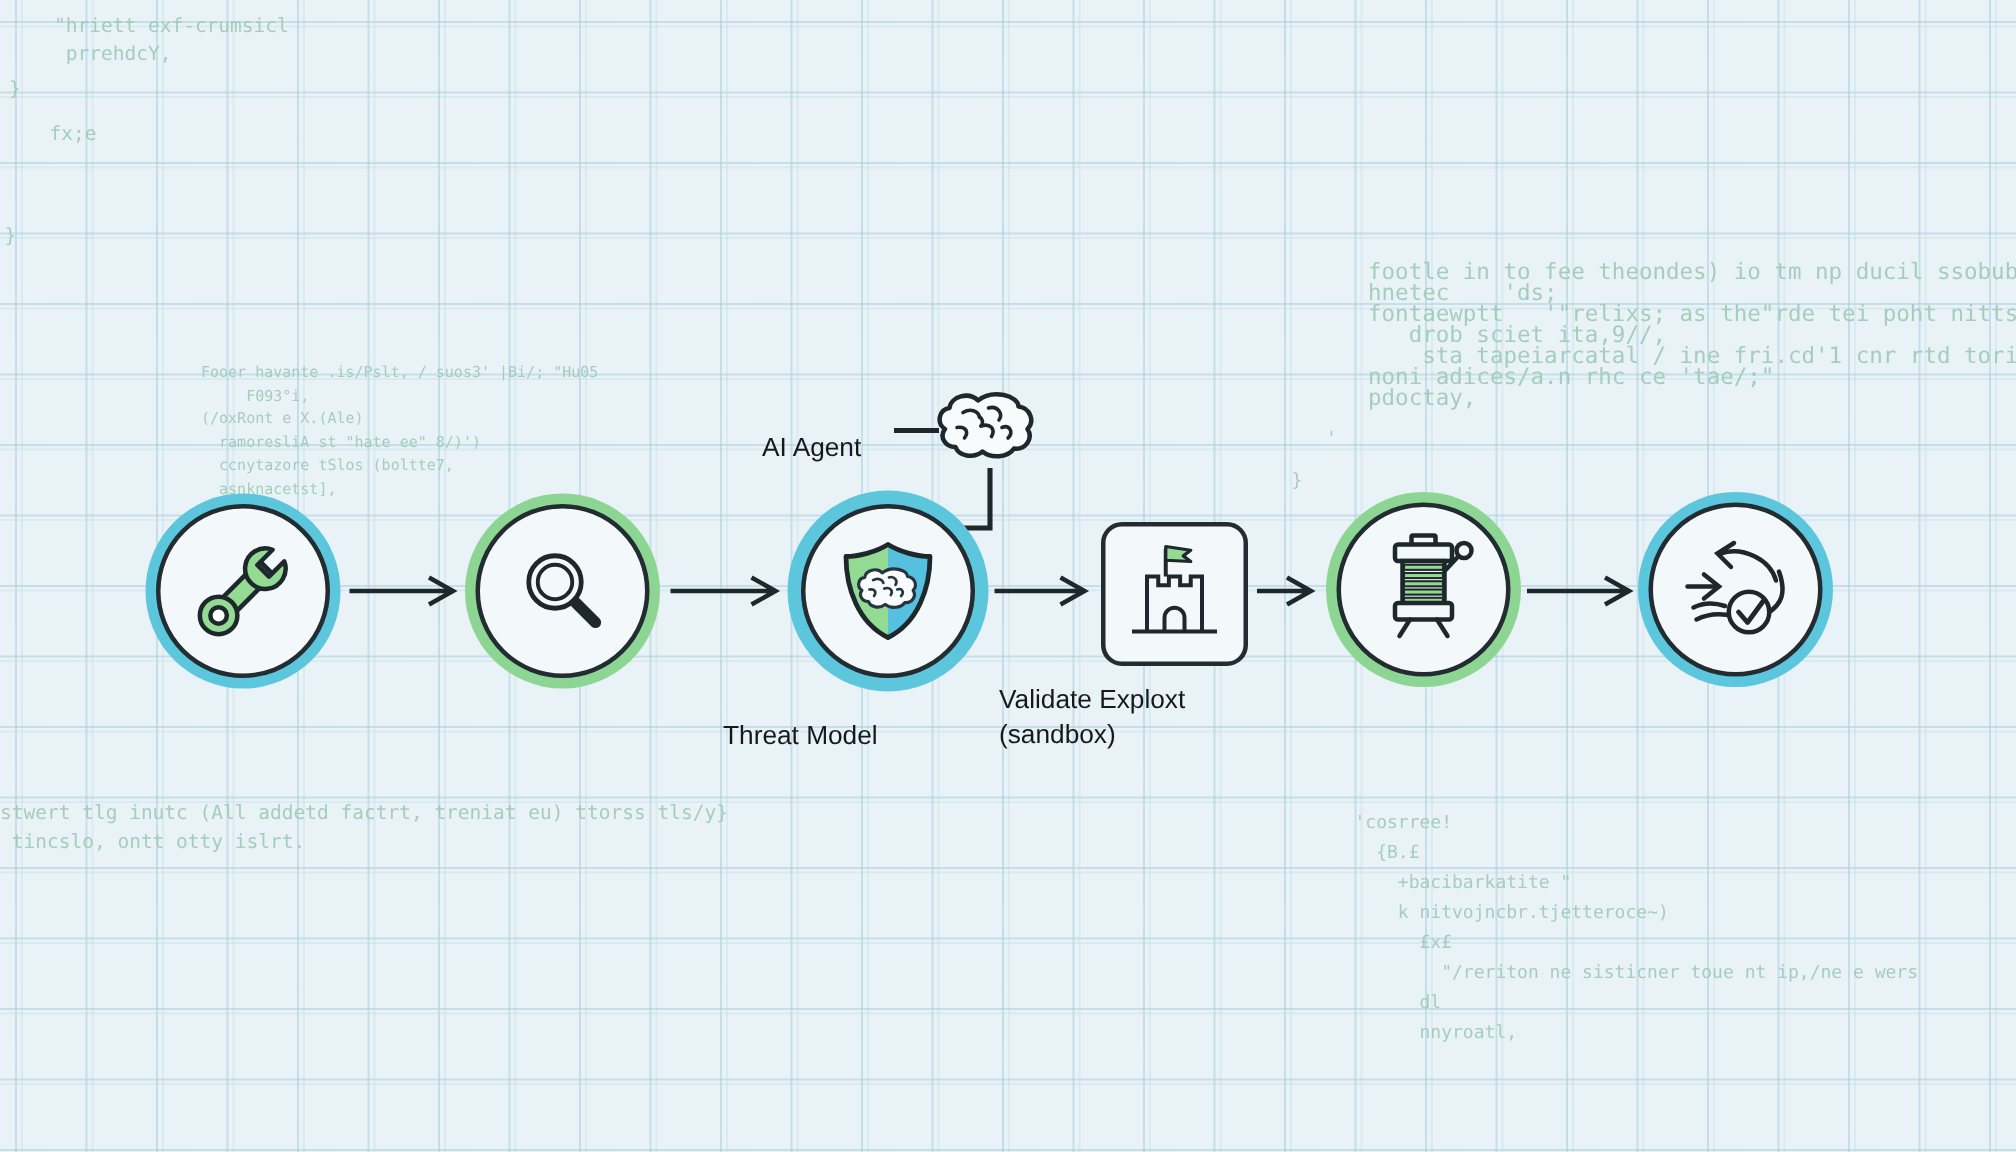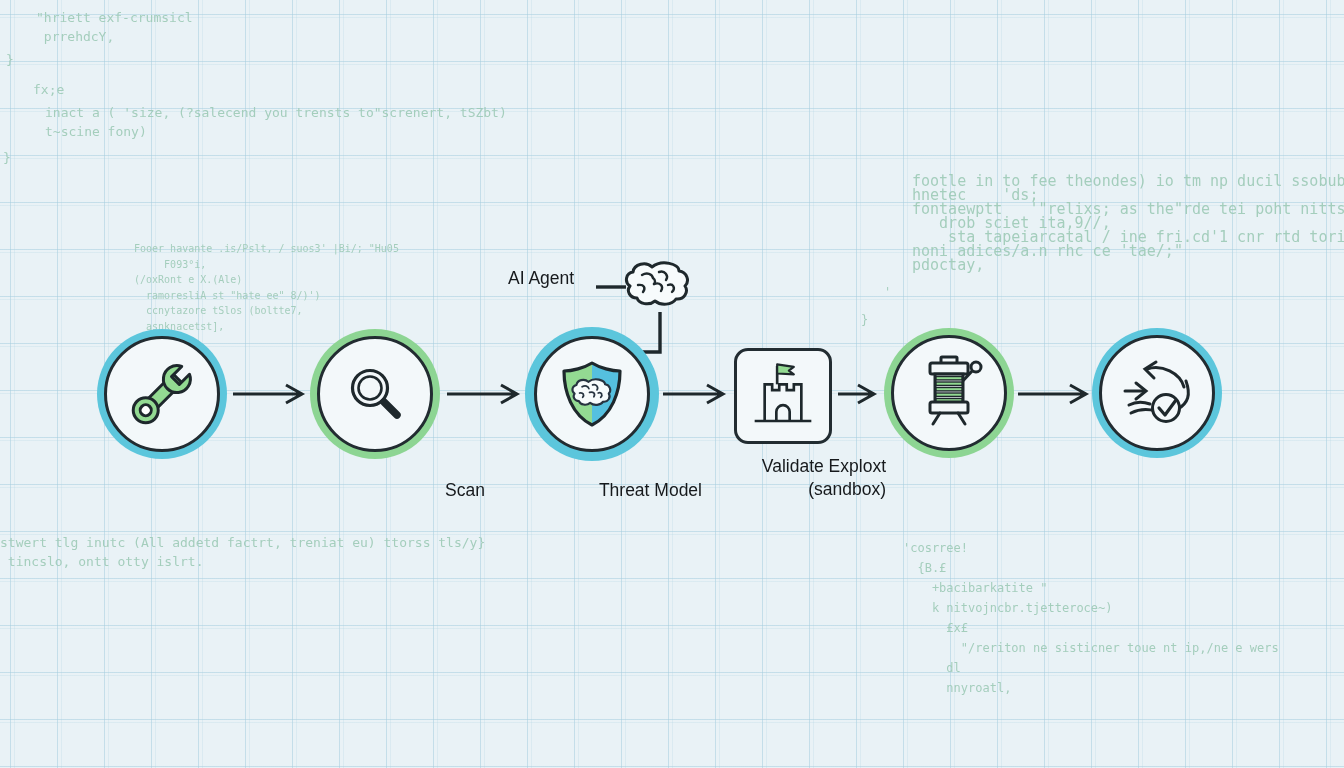--- a/index.html
+++ b/index.html
@@ -35,41 +35,39 @@
     width:110px;height:110px;border-radius:50%;
     background:#f3f8fa;border:3.5px solid #222c31;
     display:flex;align-items:center;justify-content:center;
   }
   .node-rect{
     position:absolute;z-index:3;width:92px;height:90px;
     background:#f3f8fa;border:3.5px solid #222c31;border-radius:14px;
     display:flex;align-items:center;justify-content:center;
   }
   .node-label{
-    position:absolute;width:220px;text-align:right;z-index:3;
+    position:absolute;width:220px;text-align:left;z-index:3;
     font-size:17.5px;font-weight:500;color:#16191c;line-height:23px;
   }
   #arrow-layer{position:absolute;left:0;top:0;z-index:2;pointer-events:none;}
   #ai-agent-label{
-    position:absolute;left:508px;top:268px;z-index:3;
+    position:absolute;left:508px;top:288px;z-index:3;
     font-size:17.5px;font-weight:500;color:#16191c;
   }
   #ai-brain{position:absolute;left:624px;top:256px;z-index:3;}
 </style>
 </head>
 <body>
 
 <div id="canvas">
 
   <pre class="code c13" style="left:36px;top:8px">"hriett exf-crumsicl
  prrehdcY,</pre>
   <pre class="code c13" style="left:6px;top:50px">}</pre>
   <pre class="code c13" style="left:33px;top:80px">fx;e</pre>
-  <pre class="code c13" style="left:45px;top:103px">inact a ( 'size, (?salecend you trensts to"screnert, tSZbt)
-t~scine fony)</pre>
   <pre class="code c13" style="left:3px;top:148px">}</pre>
   <pre class="code c10" style="left:134px;top:241px">Fooer havante .is/Pslt, / suos3' |Bi/; "Hu05
      F093°i,
 (/oxRont e X.(Ale)
   ramoresliA st "hate ee" 8/)')
   ccnytazore tSlos (boltte7,
   asnknacetst],</pre>
   <pre class="code c13" style="left:0px;top:533px">stwert tlg inutc (All addetd factrt, treniat eu) ttorss tls/y}
  tincslo, ontt otty islrt.</pre>
   <pre class="code c11" style="left:912px;top:174px">footle in to fee theondes) io tm np ducil ssobubc fra
@@ -132,21 +130,20 @@
 
   <div class="node ring-green" style="left:310px;top:329px">
     <div class="node-inner">
       <svg width="80" height="80" viewBox="-40 -40 80 80">
         <circle cx="-5" cy="-6" r="17.5" fill="none" stroke="#1e282c" stroke-width="3.2"></circle>
         <circle cx="-5" cy="-6" r="11.5" fill="none" stroke="#1e282c" stroke-width="2.6"></circle>
         <line x1="9" y1="8" x2="22" y2="21" stroke="#1e282c" stroke-width="7.5" stroke-linecap="round"></line>
       </svg>
     </div>
   </div>
-  <div class="node-label" style="left:265px;top:479px">Scan</div>
 
   <div class="node ring-cyan" style="left:525px;top:327px;width:134px;height:134px">
     <div class="node-inner">
       <svg width="84" height="84" viewBox="-42 -42 84 84">
         <defs>
             <clipPath id="clipR">
               <rect x="0" y="-42" width="42" height="84"></rect>
             </clipPath>
           </defs>
         <path id="shieldP" d="M 0,-31 C 8,-26 20,-23 28,-23 C 28,-2 20,21 0,31 C -20,21 -28,-2 -28,-23 C -20,-23 -8,-26 0,-31 Z" fill="#93da92"></path>

